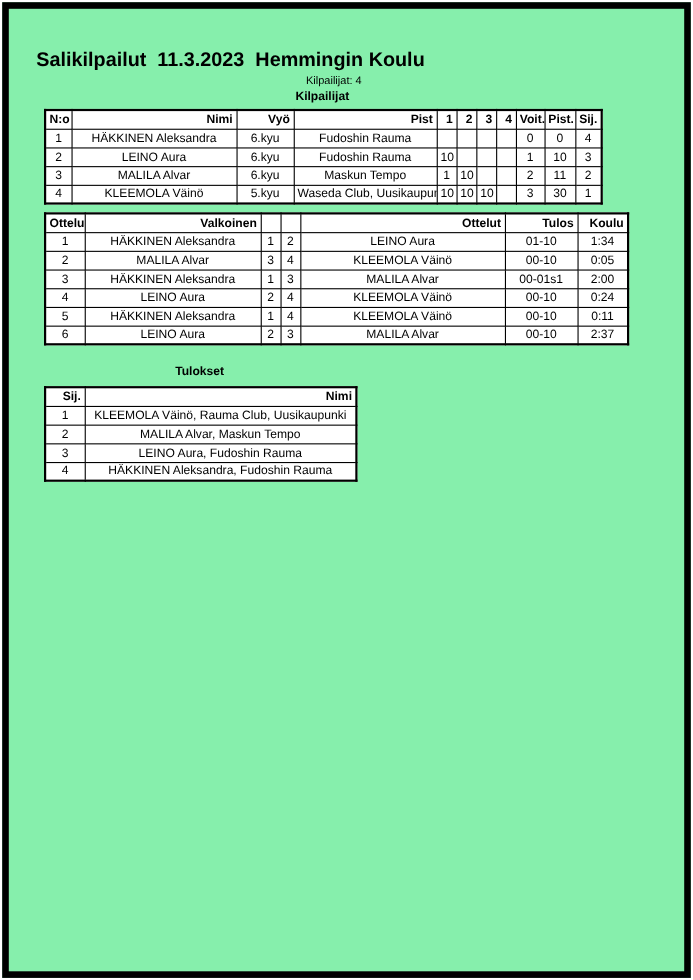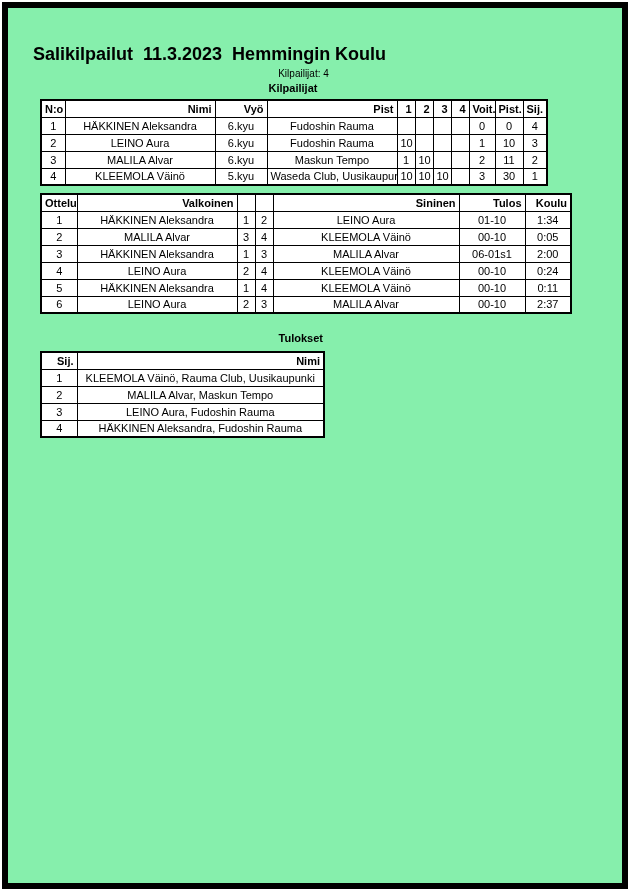--- a/index.html
+++ b/index.html
@@ -17,21 +17,21 @@
     margin:0 23px 0 25px; font-size:18px; font-weight:bold; white-space:pre;
   }
   .count-label {
     text-align:center; margin:3px 23px 0 0; font-size:10px;
   }
   .section-heading {
     font-size:11px; font-weight:bold; text-align:center;
   }
   .h-competitors { width:506px; margin:3px 0 0 32px; }
   .h-matches    { width:530px; margin:18px 0 0 32px; }
-  .h-results    { width:283px; margin:18px 0 0 32px;text-align:right; }
+  .h-results    { width:283px; margin:18px 0 0 32px; }
   table {
     border-collapse:collapse; table-layout:fixed; font-size:11px;
     border:2px solid #000; background:#fff;
   }
   .t-competitors { width:506px; margin:5px 0 0 32px; }
   .t-matches     { width:530px; margin:7px 0 0 32px; }
   .t-results     { width:283px; margin:7px 0 0 32px; }
   th, td {
     border:1px solid #000; height:17px; padding:0 3px;
     overflow:hidden; white-space:nowrap; vertical-align:middle;
@@ -146,21 +146,21 @@
       <col style="width:186px">
         <col style="width:66px">
         <col style="width:46px">
     </colgroup>
     <tbody>
         <tr>
       <th>Ottelu</th>
       <th>Valkoinen</th>
       <th></th>
       <th></th>
-      <th>Sininen</th>
+      <th>Ottelut</th>
       <th>Tulos</th>
       <th>Koulu</th>
     </tr>
     <tr>
       <td class="num">1</td>
       <td class="left">HÄKKINEN Aleksandra</td>
       <td class="num">1</td>
       <td class="num">2</td>
       <td class="left">LEINO Aura</td>
       <td class="num">01-10</td>
@@ -174,21 +174,21 @@
       <td class="left">KLEEMOLA Väinö</td>
       <td class="num">00-10</td>
       <td class="num">0:05</td>
     </tr>
     <tr>
       <td class="num">3</td>
       <td class="left">HÄKKINEN Aleksandra</td>
       <td class="num">1</td>
       <td class="num">3</td>
       <td class="left">MALILA Alvar</td>
-      <td class="num">06-01s1</td>
+      <td class="num">00-01s1</td>
       <td class="num">2:00</td>
     </tr>
     <tr>
       <td class="num">4</td>
       <td class="left">LEINO Aura</td>
       <td class="num">2</td>
       <td class="num">4</td>
       <td class="left">KLEEMOLA Väinö</td>
       <td class="num">00-10</td>
       <td class="num">0:24</td>

